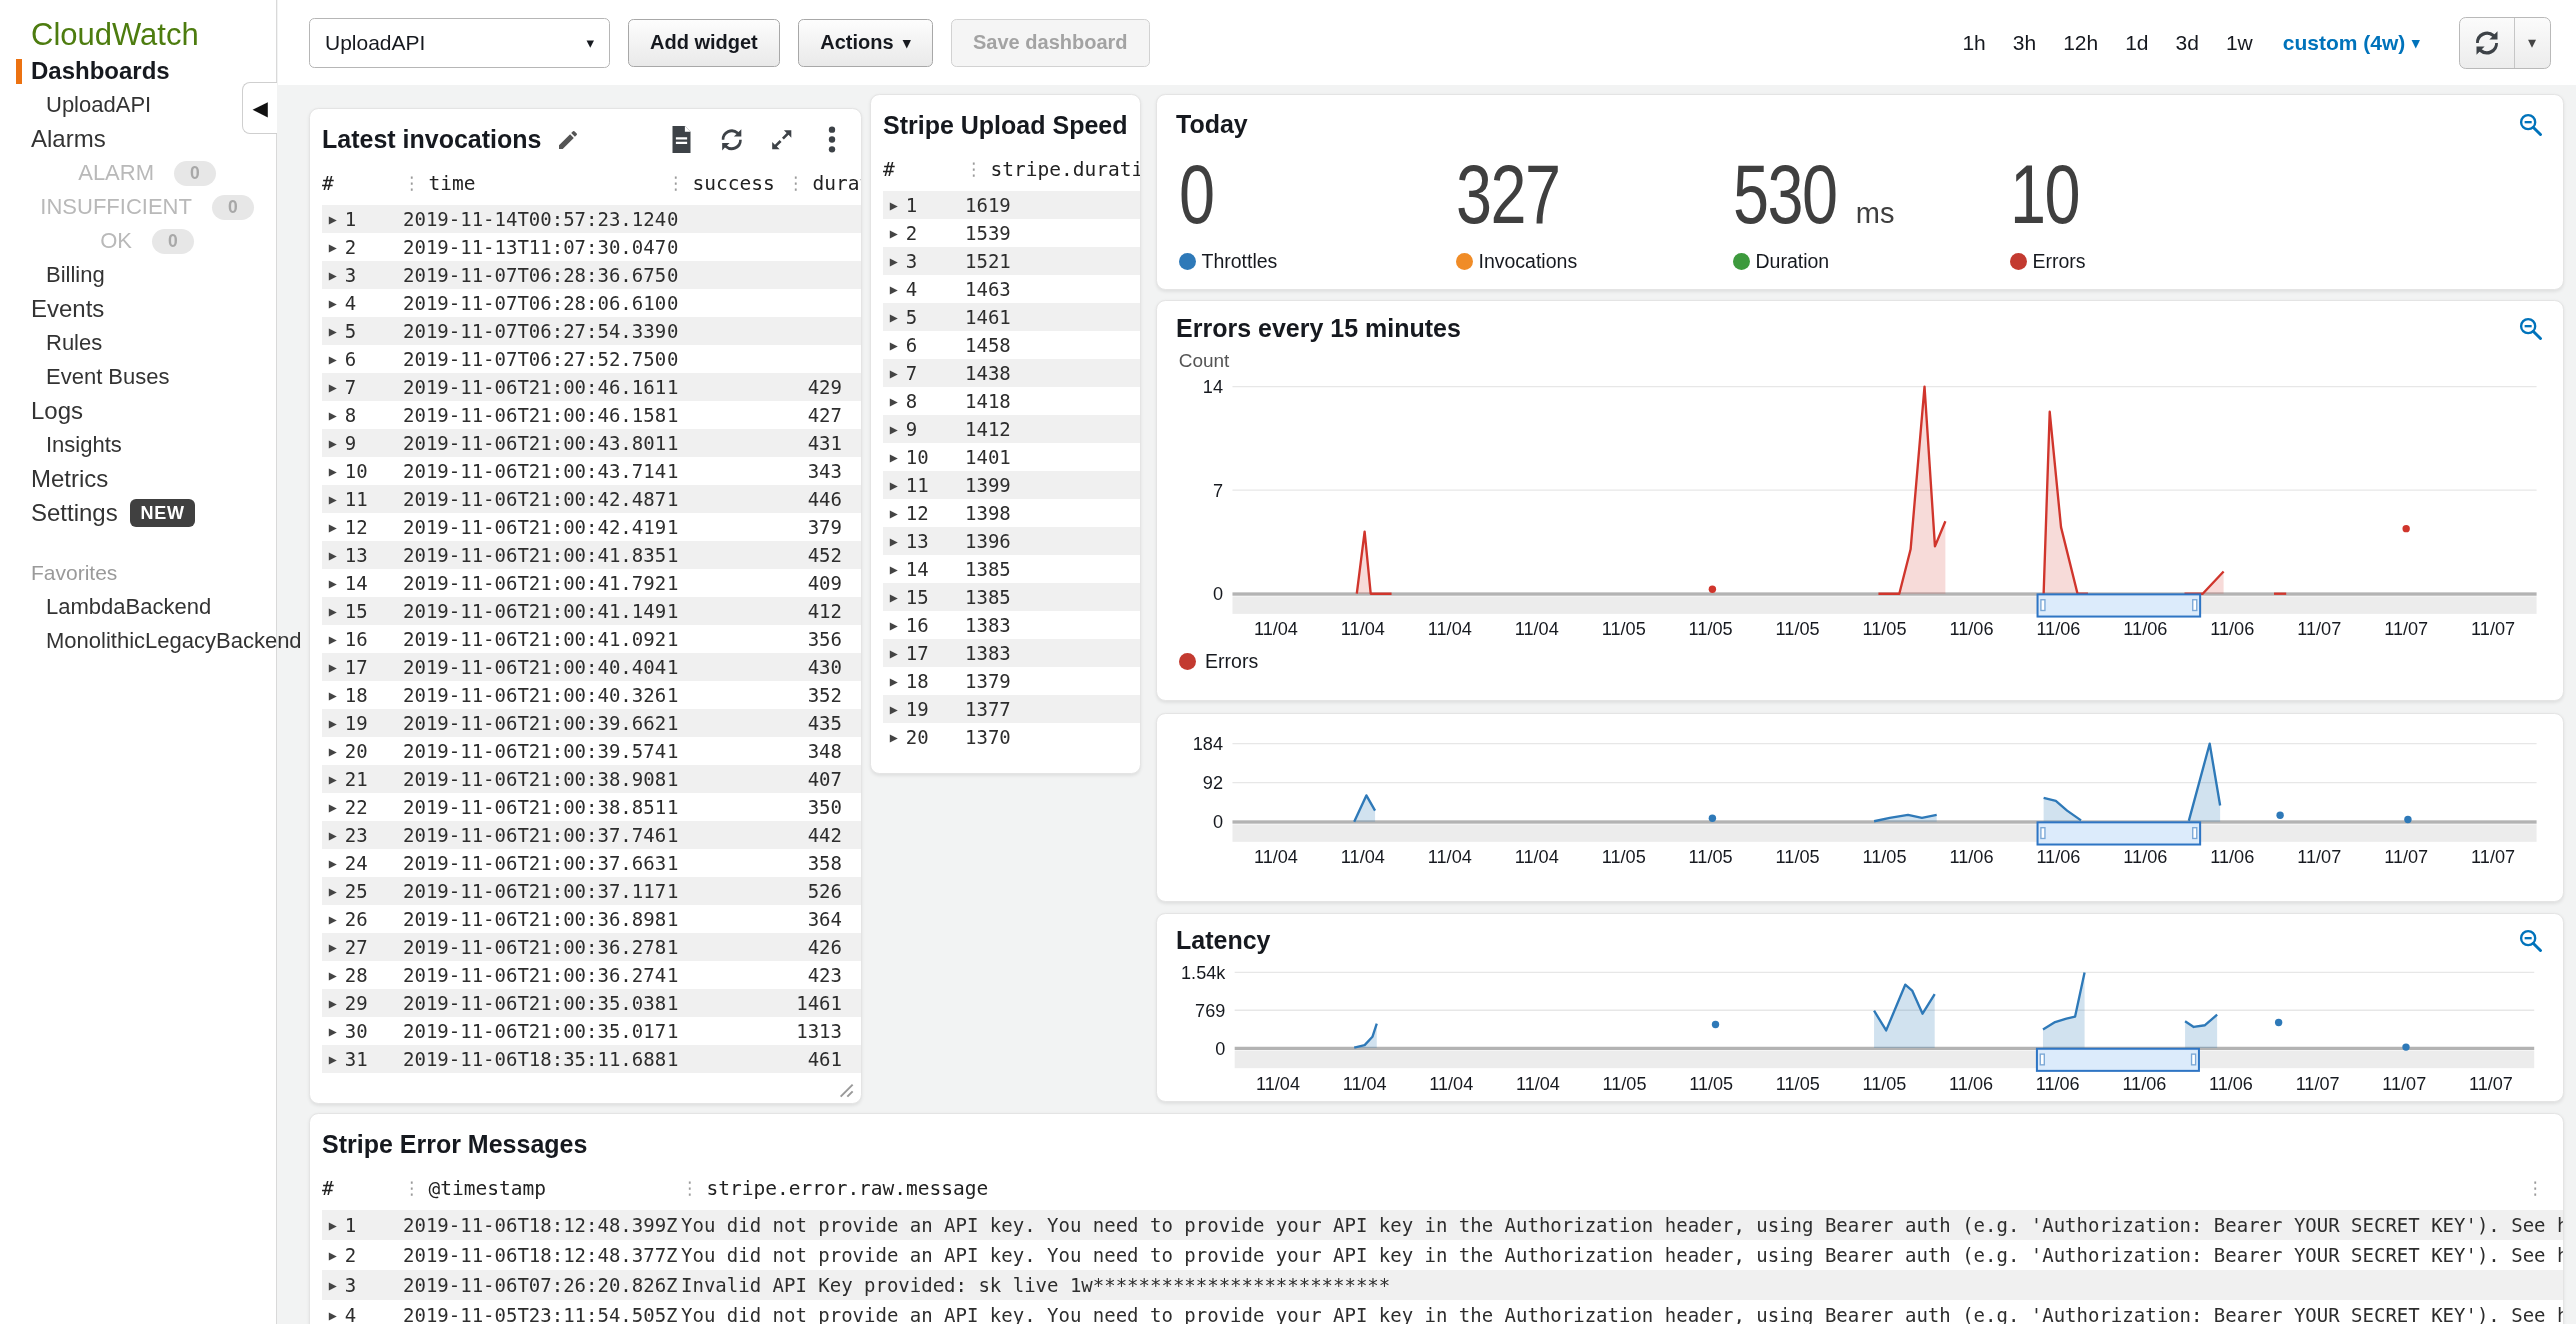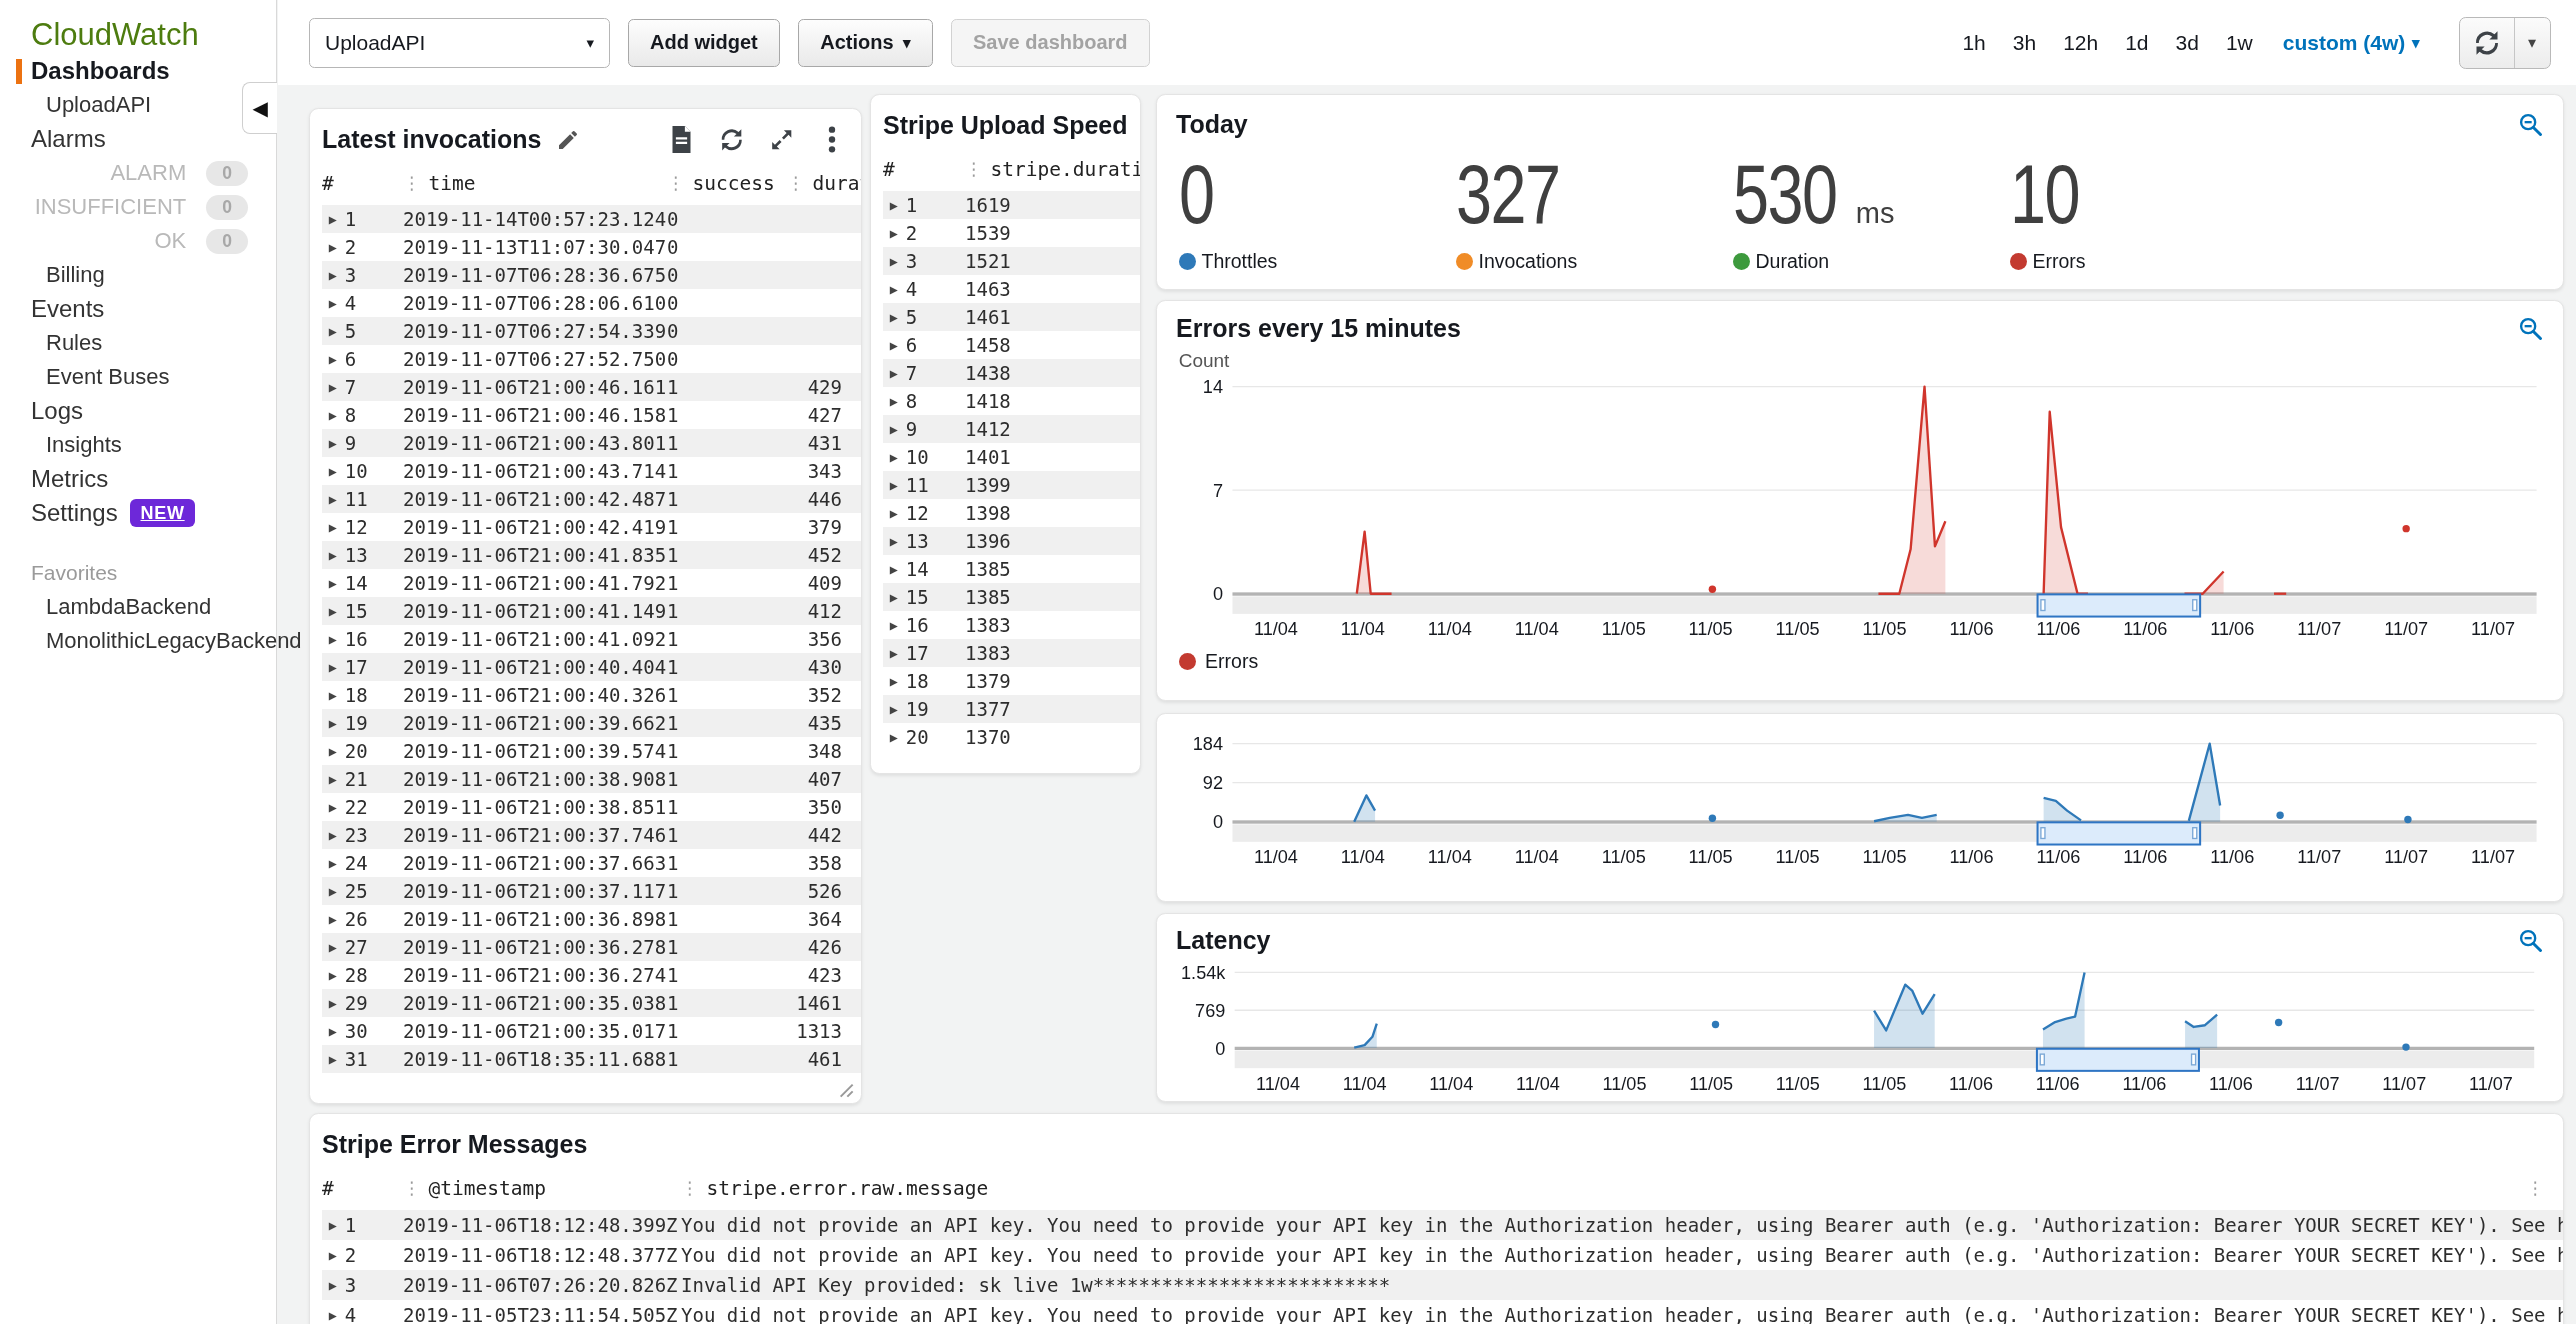--- a/index.html
+++ b/index.html
@@ -11,26 +11,26 @@
     border:1.3px solid #cfcfcf;border-right:none;border-radius:8px 0 0 8px;display:flex;
     align-items:center;justify-content:center;font-size:20px;color:#111;cursor:pointer;}
   .s-nav{padding-top:15px;}
   .s-row{height:34px;display:flex;align-items:center;padding-left:31px;}
   .s-row.ind{padding-left:46px;}
   .s-app{font-size:31px;color:#4d7c0f;height:39px;}
   .s-top{font-size:24px;color:#333;}
   .s-active-bold{font-size:24px;font-weight:bold;color:#16191f;position:relative;}
   .s-active-bold::before{content:"";position:absolute;left:15.5px;top:4.7px;width:6px;height:25.5px;background:#ec7211;}
   .s-link{font-size:22px;color:#333;cursor:pointer;}
-  .s-muted{font-size:22px;color:#b9b9b9;width:202px;justify-content:flex-end;display:flex;}
+  .s-muted{font-size:22px;color:#b9b9b9;width:202px;justify-content:center;display:flex;}
   .s-muted-header{font-size:21px;color:#9a9a9a;margin-top:25.5px;}
   .s-badge{display:inline-block;min-width:23px;padding:2px 9.4px;background:#e7e7e7;color:#a8a8a8;
     border-radius:15px;font-size:17.5px;font-weight:bold;text-align:center;margin-left:20px;}
-  .s-new{display:inline-block;background:#6d28d9;color:#fff;font-size:18px;font-weight:bold;
-    border-radius:6px;padding:3.4px 10.8px;margin-left:12px;letter-spacing:0.7px;text-decoration:underline;}
+  .s-new{display:inline-block;background:#404040;color:#fff;font-size:18px;font-weight:bold;
+    border-radius:6px;padding:3.4px 10.8px;margin-left:12px;letter-spacing:0.7px;}
   
   .topbar{position:absolute;left:278px;top:0;right:0;height:85px;background:#fff;display:flex;
     align-items:center;padding-left:31px;box-sizing:border-box;}
   .dash-select{width:269px;height:48px;background:#fff;border:1.3px solid #b6b6b6;border-radius:5.4px;
     display:flex;align-items:center;justify-content:space-between;padding:0 15px;font-size:21px;cursor:pointer;}
   .btn{height:48px;margin-left:17.5px;padding:0 21.5px;border:1.3px solid #a8a8a8;border-radius:5.4px;
     background:linear-gradient(#fdfdfd,#e9e9e9);font-size:20px;font-weight:bold;color:#16191f;
     display:flex;align-items:center;gap:9.4px;cursor:pointer;}
   .btn.disabled{border-color:#d2d2d2;background:#f5f5f5;color:#a3a3a3;cursor:default;}
   .caret{font-size:15px;line-height:1;}

